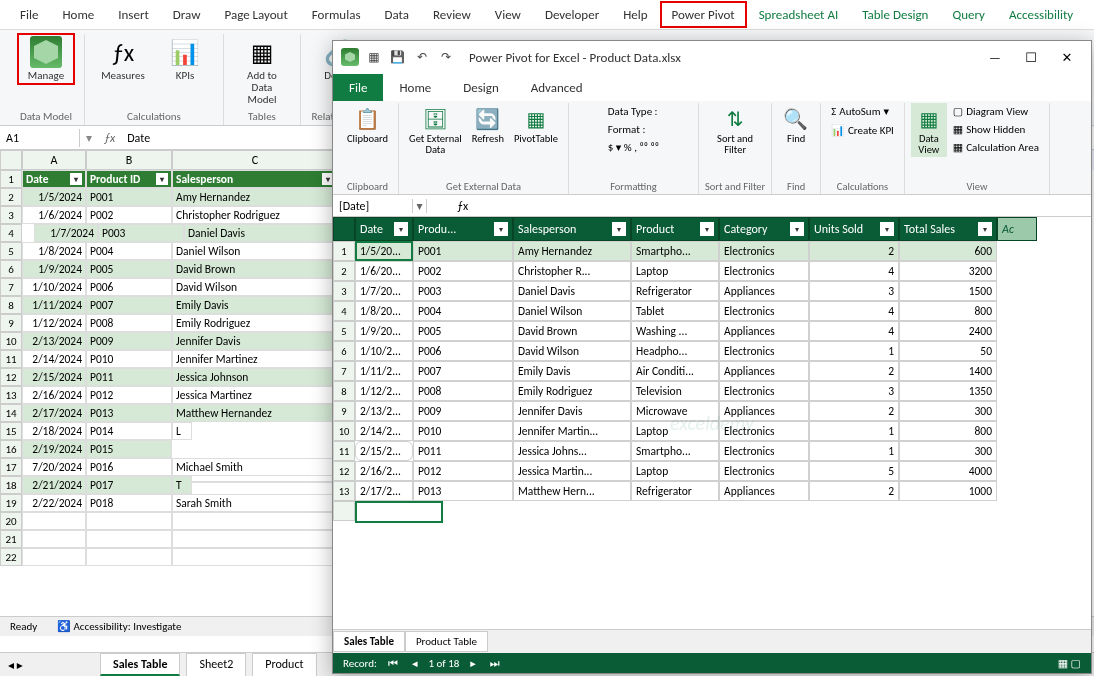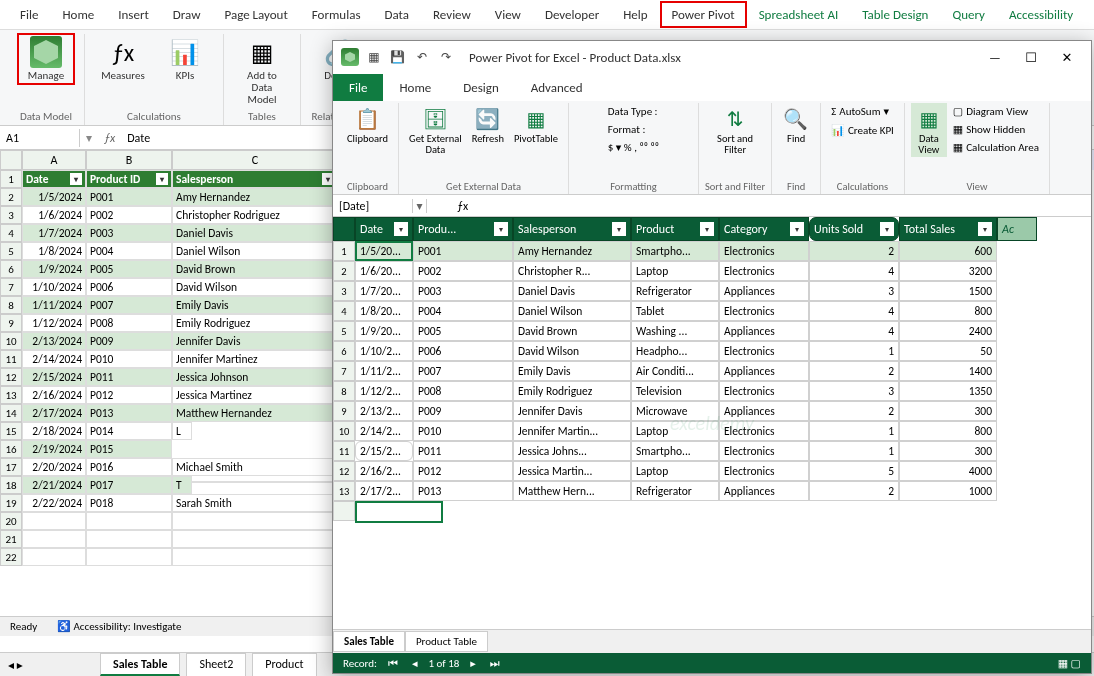--- a/index.html
+++ b/index.html
@@ -192,21 +192,21 @@
       </div>
       <div class="datarow">
         <div class="rowhdr">3</div>
         <div class="cell" style="width: 64px; text-align: right;">1/6/2024</div>
         <div class="cell" style="width: 86px;">P002</div>
         <div class="cell" style="width: 166px;">Christopher Rodriguez</div>
         <div class="cell" style="width: 20px;">L</div>
       </div>
       <div class="datarow">
         <div class="rowhdr">4</div>
-        <div class="cell striped" style="width: 64px; text-align: right;">1/7/2024</div>
+        <div class="cell striped" style="width: 64px; text-align: right; margin-left: 12px;">1/7/2024</div>
         <div class="cell striped" style="width: 86px;">P003</div>
         <div class="cell striped" style="width: 166px;">Daniel Davis</div>
         <div class="cell striped" style="width: 20px;">R</div>
       </div>
       <div class="datarow">
         <div class="rowhdr">5</div>
         <div class="cell" style="width: 64px; text-align: right;">1/8/2024</div>
         <div class="cell" style="width: 86px;">P004</div>
         <div class="cell" style="width: 166px;">Daniel Wilson</div>
         <div class="cell" style="width: 20px;">T</div>
@@ -282,21 +282,21 @@
       </div>
       <div class="datarow">
         <div class="rowhdr">16</div>
         <div class="cell striped" style="width: 64px; text-align: right;">2/19/2024</div>
         <div class="cell striped" style="width: 86px;">P015</div>
         <div class="cell striped" style="width: 166px; margin-top: 41px;">Michael Garcia</div>
         <div class="cell striped" style="width: 20px;">H</div>
       </div>
       <div class="datarow">
         <div class="rowhdr">17</div>
-        <div class="cell" style="width: 64px; text-align: right;">2/20/2024</div>
+        <div class="cell" style="width: 64px; text-align: right;">7/20/2024</div>
         <div class="cell" style="width: 86px;">P016</div>
         <div class="cell" style="width: 166px;">Michael Smith</div>
         <div class="cell" style="width: 20px;">A</div>
       </div>
       <div class="datarow">
         <div class="rowhdr">18</div>
         <div class="cell striped" style="width: 64px; text-align: right;">2/21/2024</div>
         <div class="cell striped" style="width: 86px;">P017</div>
         <div class="cell striped" style="width: 20px;">T</div>
       </div>
@@ -468,21 +468,21 @@
           <span class="fbtn">▾</span>
         </div>
         <div class="phc" style="width: 88px;">
           <span>Product</span>
           <span class="fbtn">▾</span>
         </div>
         <div class="phc" style="width: 90px;">
           <span>Category</span>
           <span class="fbtn">▾</span>
         </div>
-        <div class="phc" style="width: 90px; border-radius: 7px;">
+        <div class="phc" style="width: 90px;">
           <span>Units Sold</span>
           <span class="fbtn">▾</span>
         </div>
         <div class="phc" style="width: 98px;">
           <span>Total Sales</span>
           <span class="fbtn">▾</span>
         </div>
         <div class="phc add" style="width: 40px;">Ac</div>
       </div>
     <div id="ppbody">

